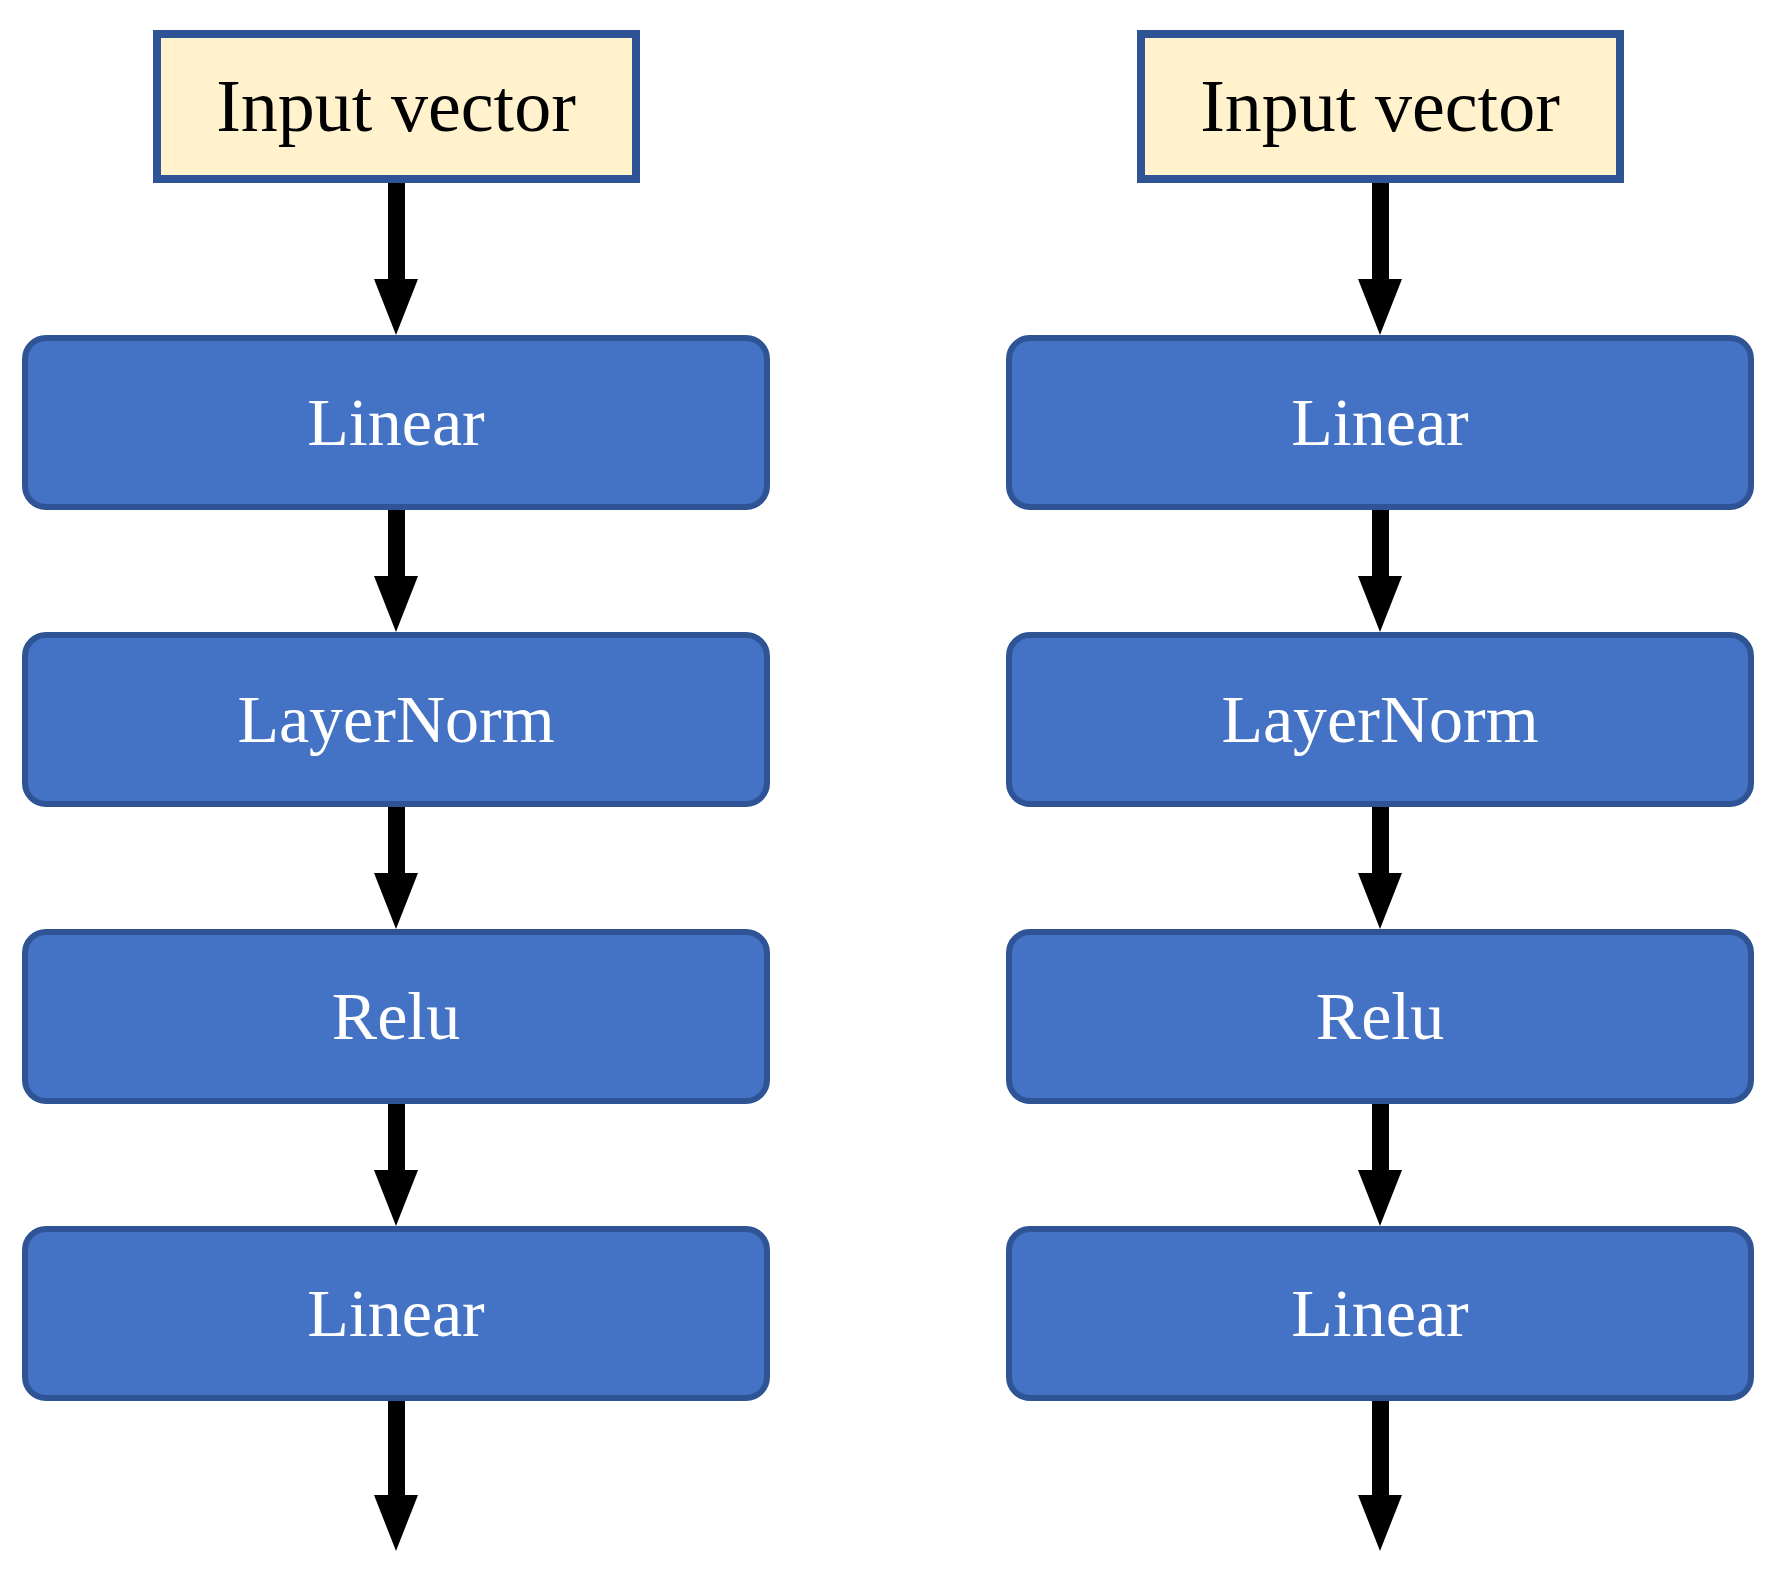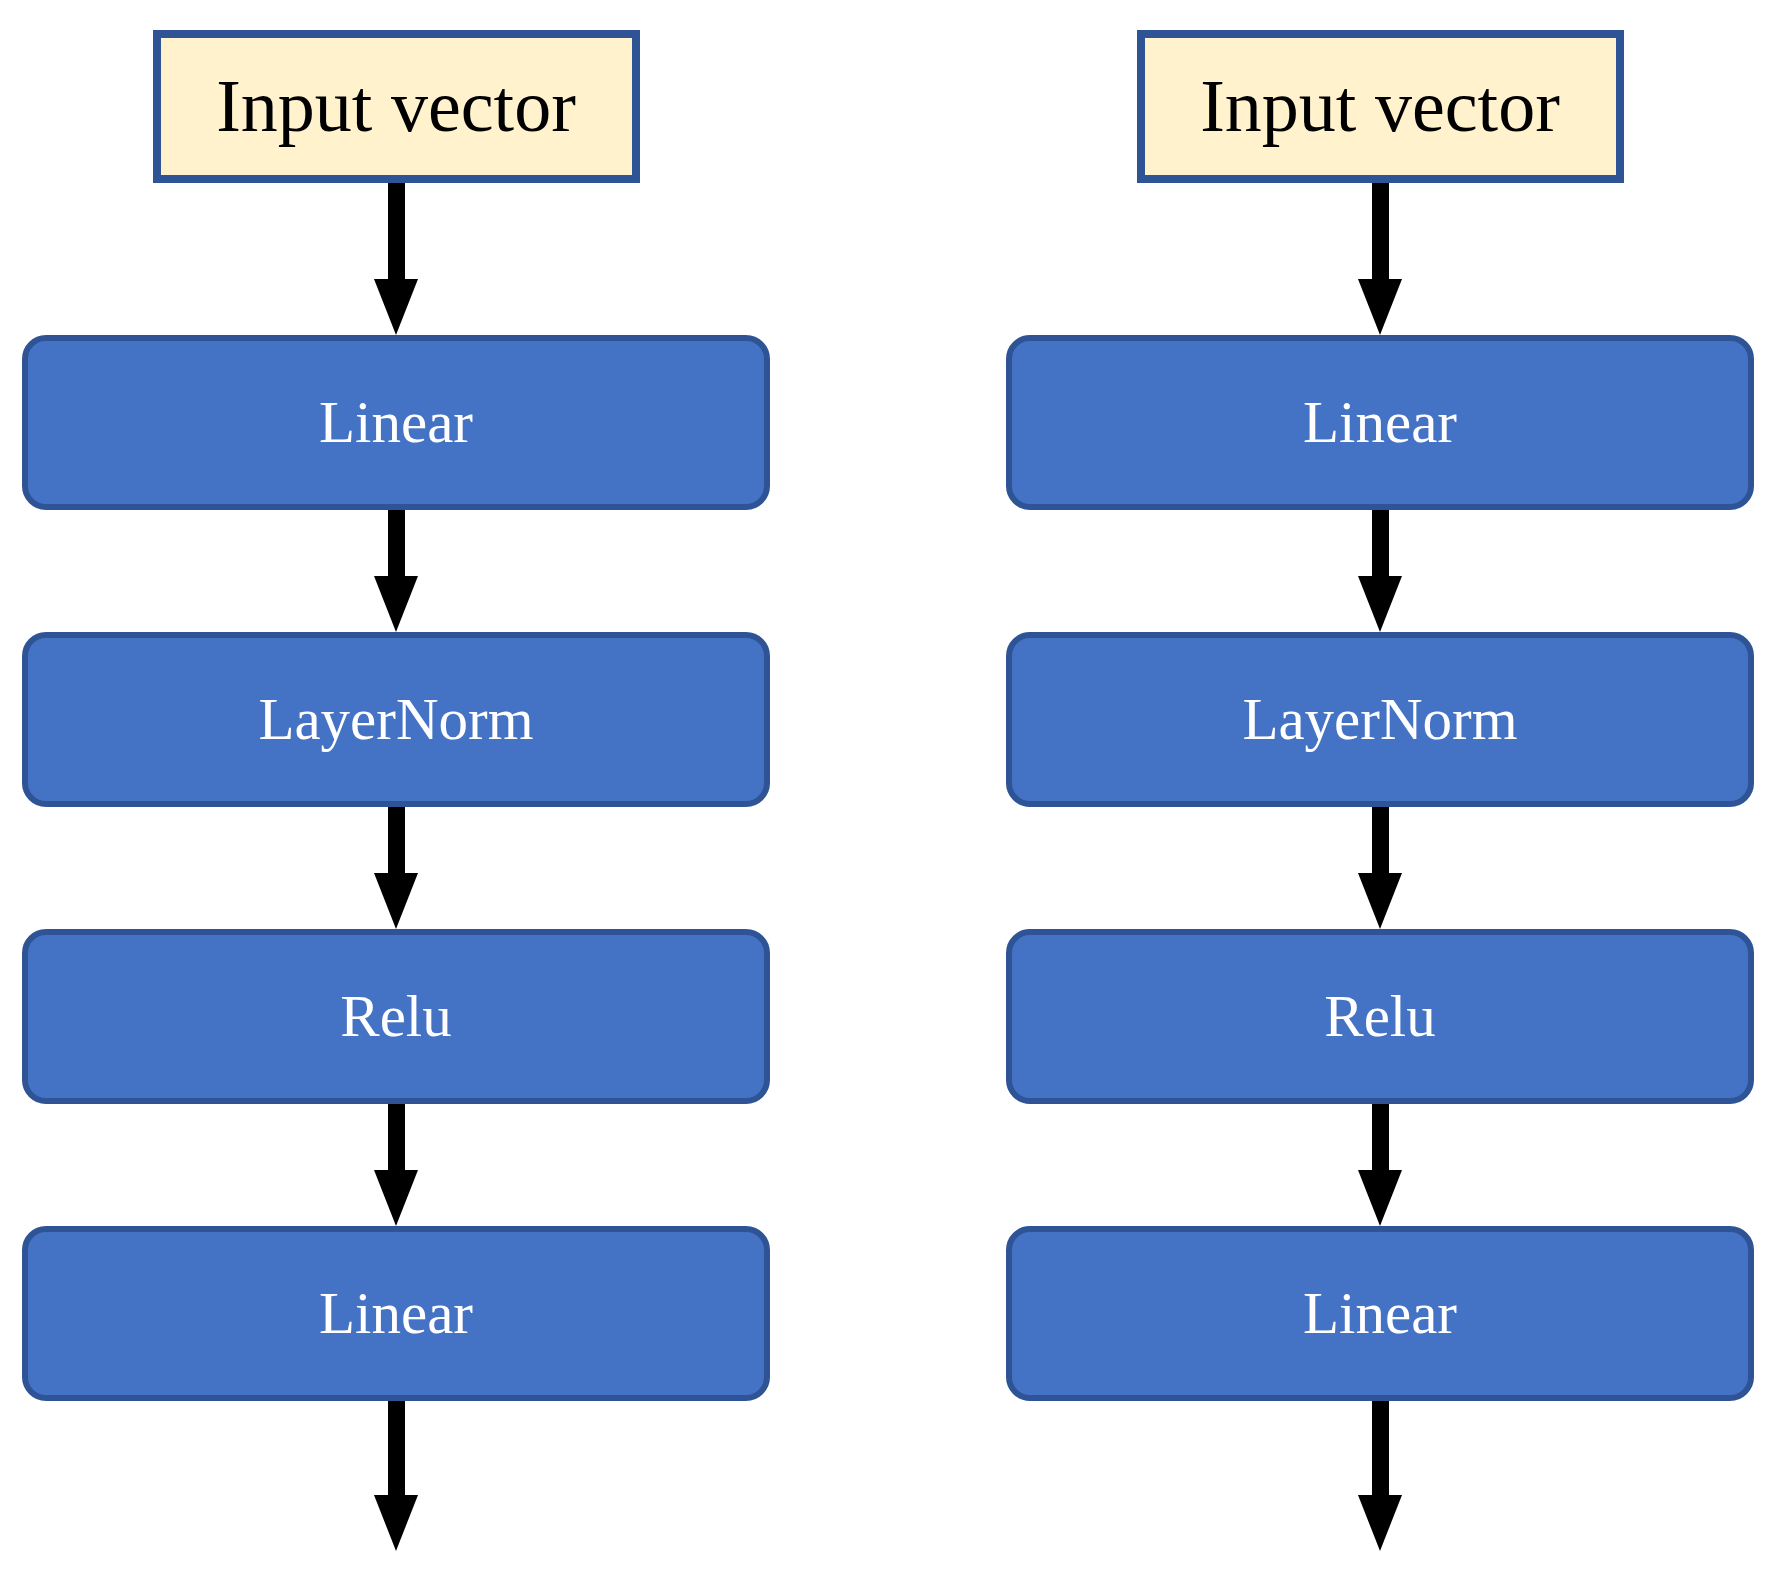--- a/index.html
+++ b/index.html
@@ -50,21 +50,21 @@
     height: 175px;
     background: var(--node-fill, #4472C4);
     border: 6px solid var(--node-border, #2F5496);
     border-radius: 24px;
     display: flex;
     align-items: center;
     justify-content: center;
     flex: none;
   }
   .node .label {
-    font-size: 59px;
+    font-size: 68px;
     color: var(--node-text, #ffffff);
     white-space: nowrap;
   }
 
   .arrow {
     display: flex;
     flex-direction: column;
     align-items: center;
     flex: none;
   }

